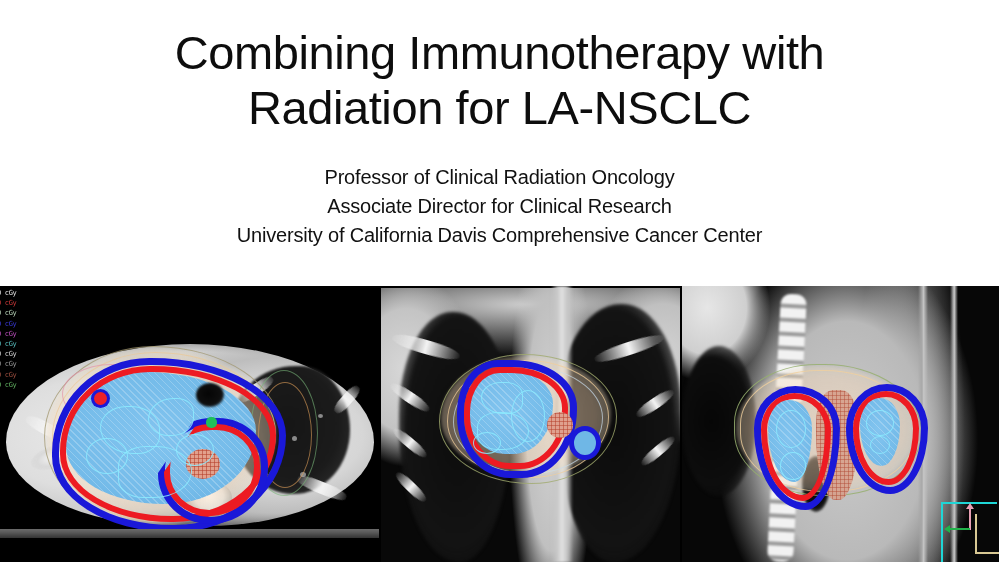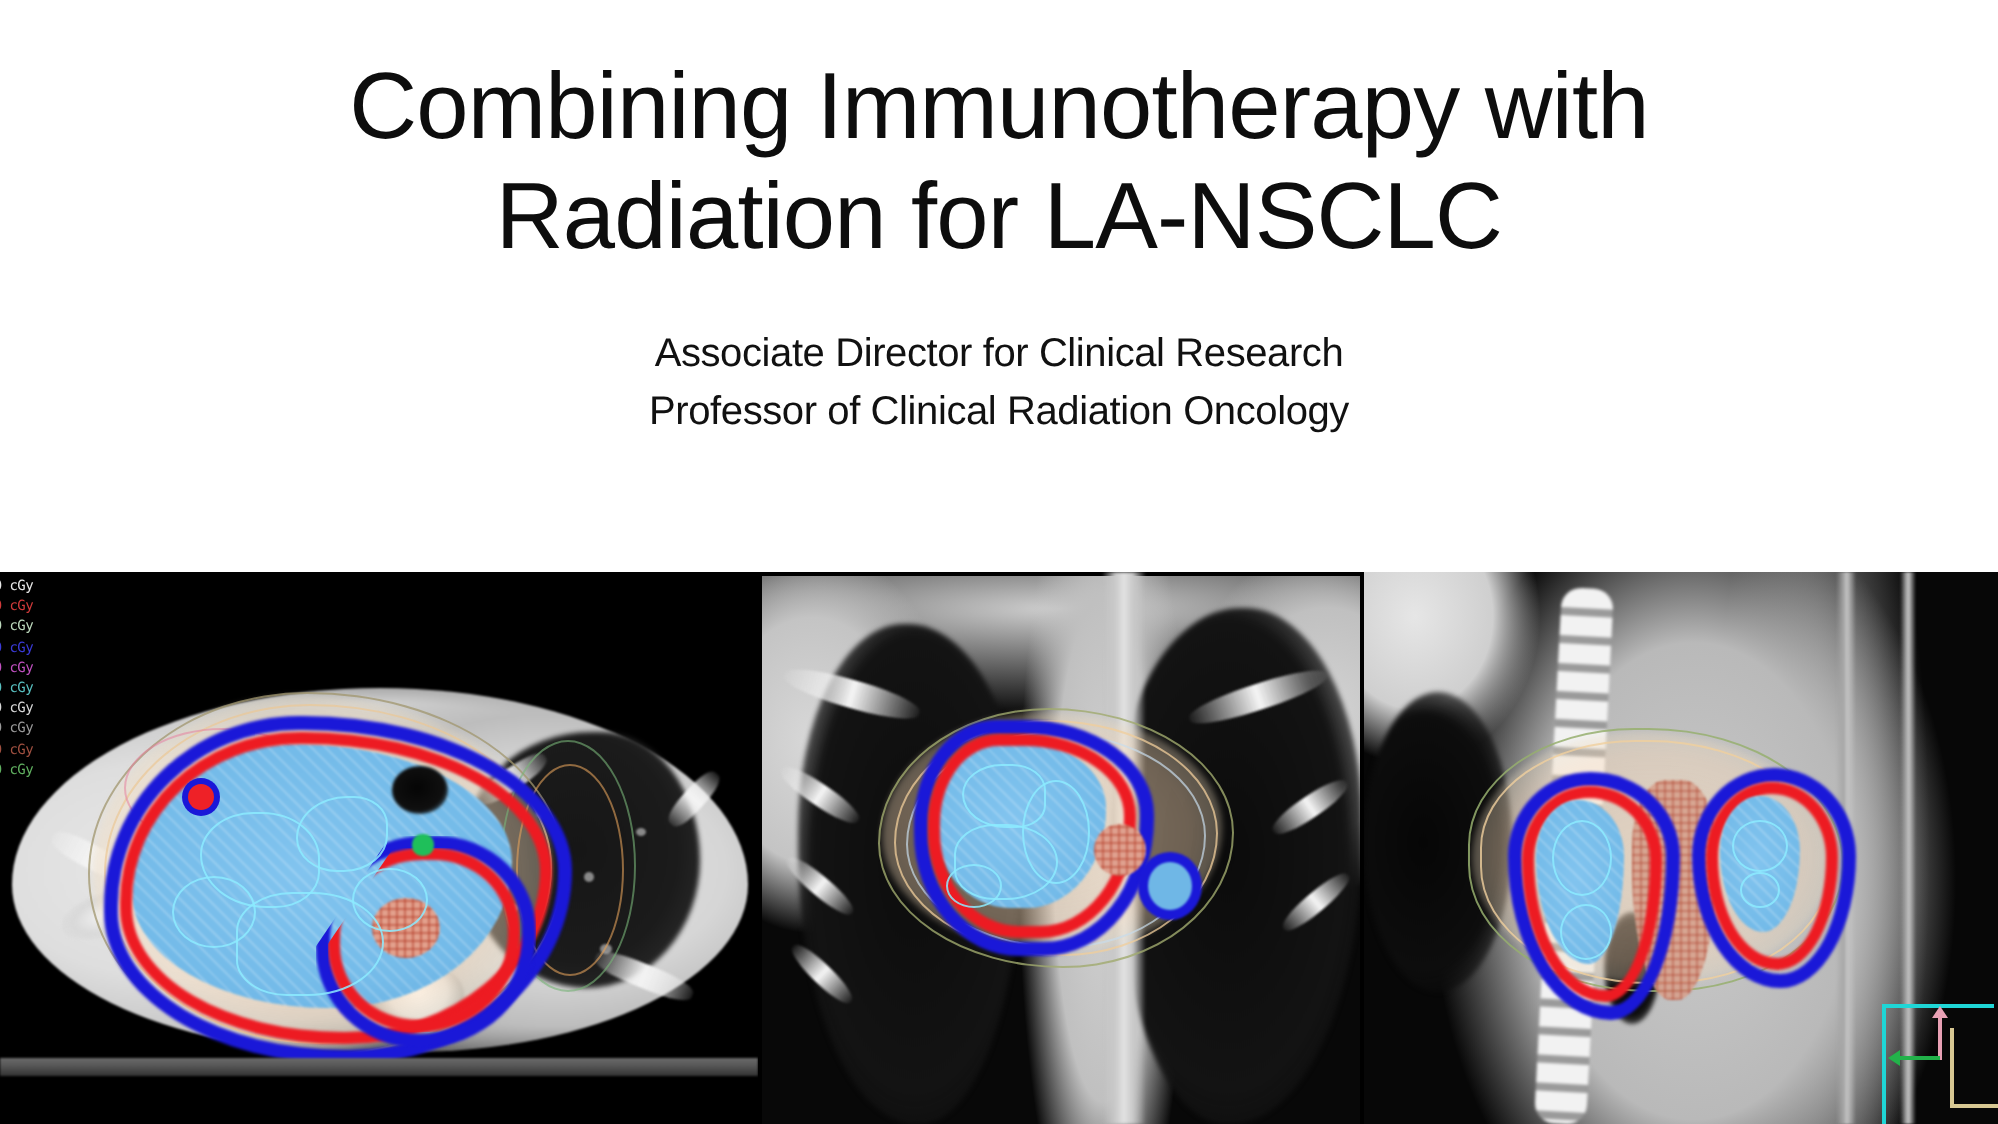--- a/index.html
+++ b/index.html
@@ -573,22 +573,23 @@
 <body>
 
 <div class="slide">
 
   <div class="title-block">
     <div class="slide-title">Combining Immunotherapy with
 Radiation for LA-NSCLC</div>
   </div>
 
   <div class="subtitle-block">
+    <div class="affil">Professor of Clinical Radiation Oncology</div>
     <div class="affil">Associate Director for Clinical Research</div>
-    <div class="affil">Professor of Clinical Radiation Oncology</div>
+    <div class="affil">University of California Davis Comprehensive Cancer Center</div>
   </div>
 
   <div class="image-strip">
 
     <div class="ct-panel panel-axial">
       <div class="ct-canvas">
         <div class="ax-body"></div>
         <div class="ax-lung-r"></div>
         <div class="ax-lung-speck" style="left:268px;top:118px;width:6px;height:5px;"></div>
         <div class="ax-lung-speck" style="left:292px;top:150px;width:5px;height:5px;"></div>

